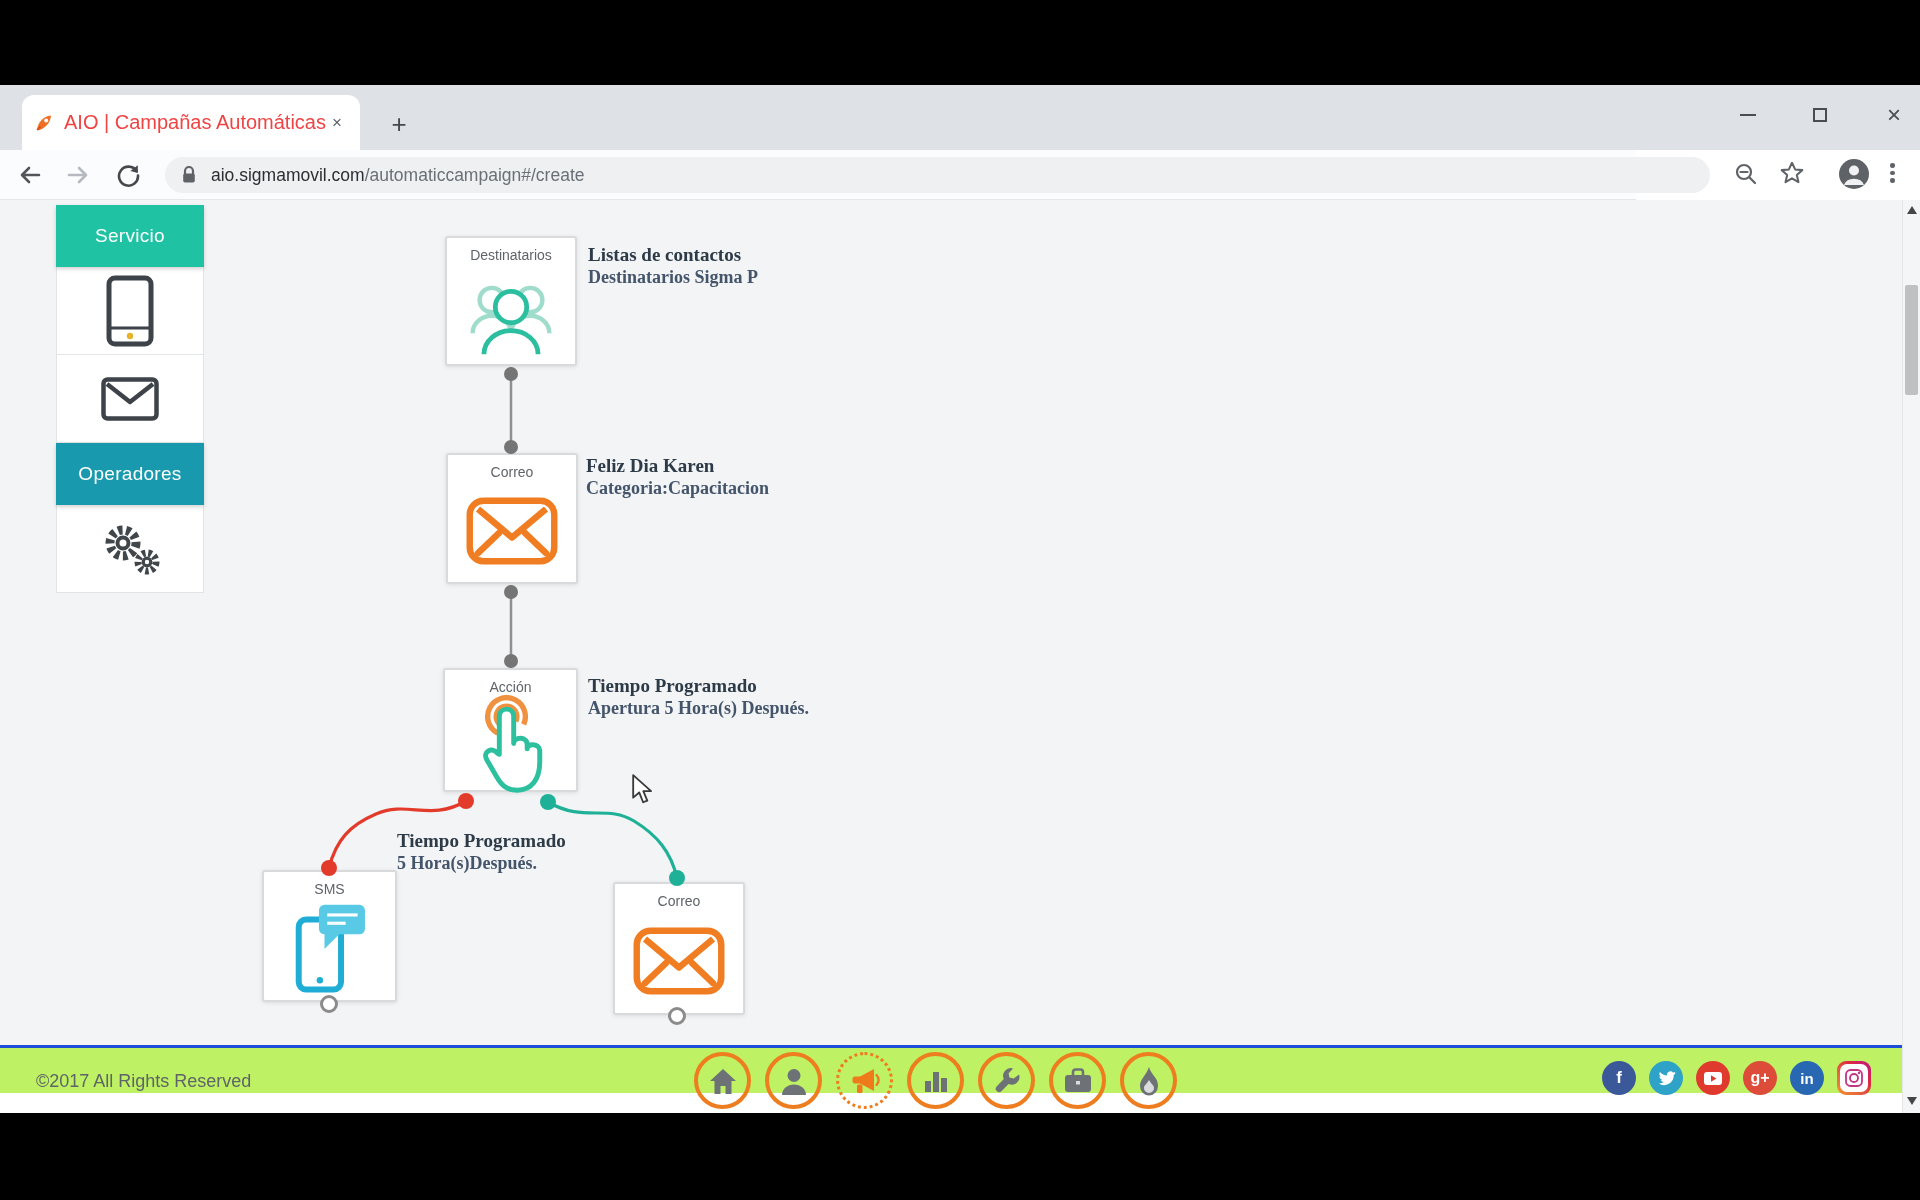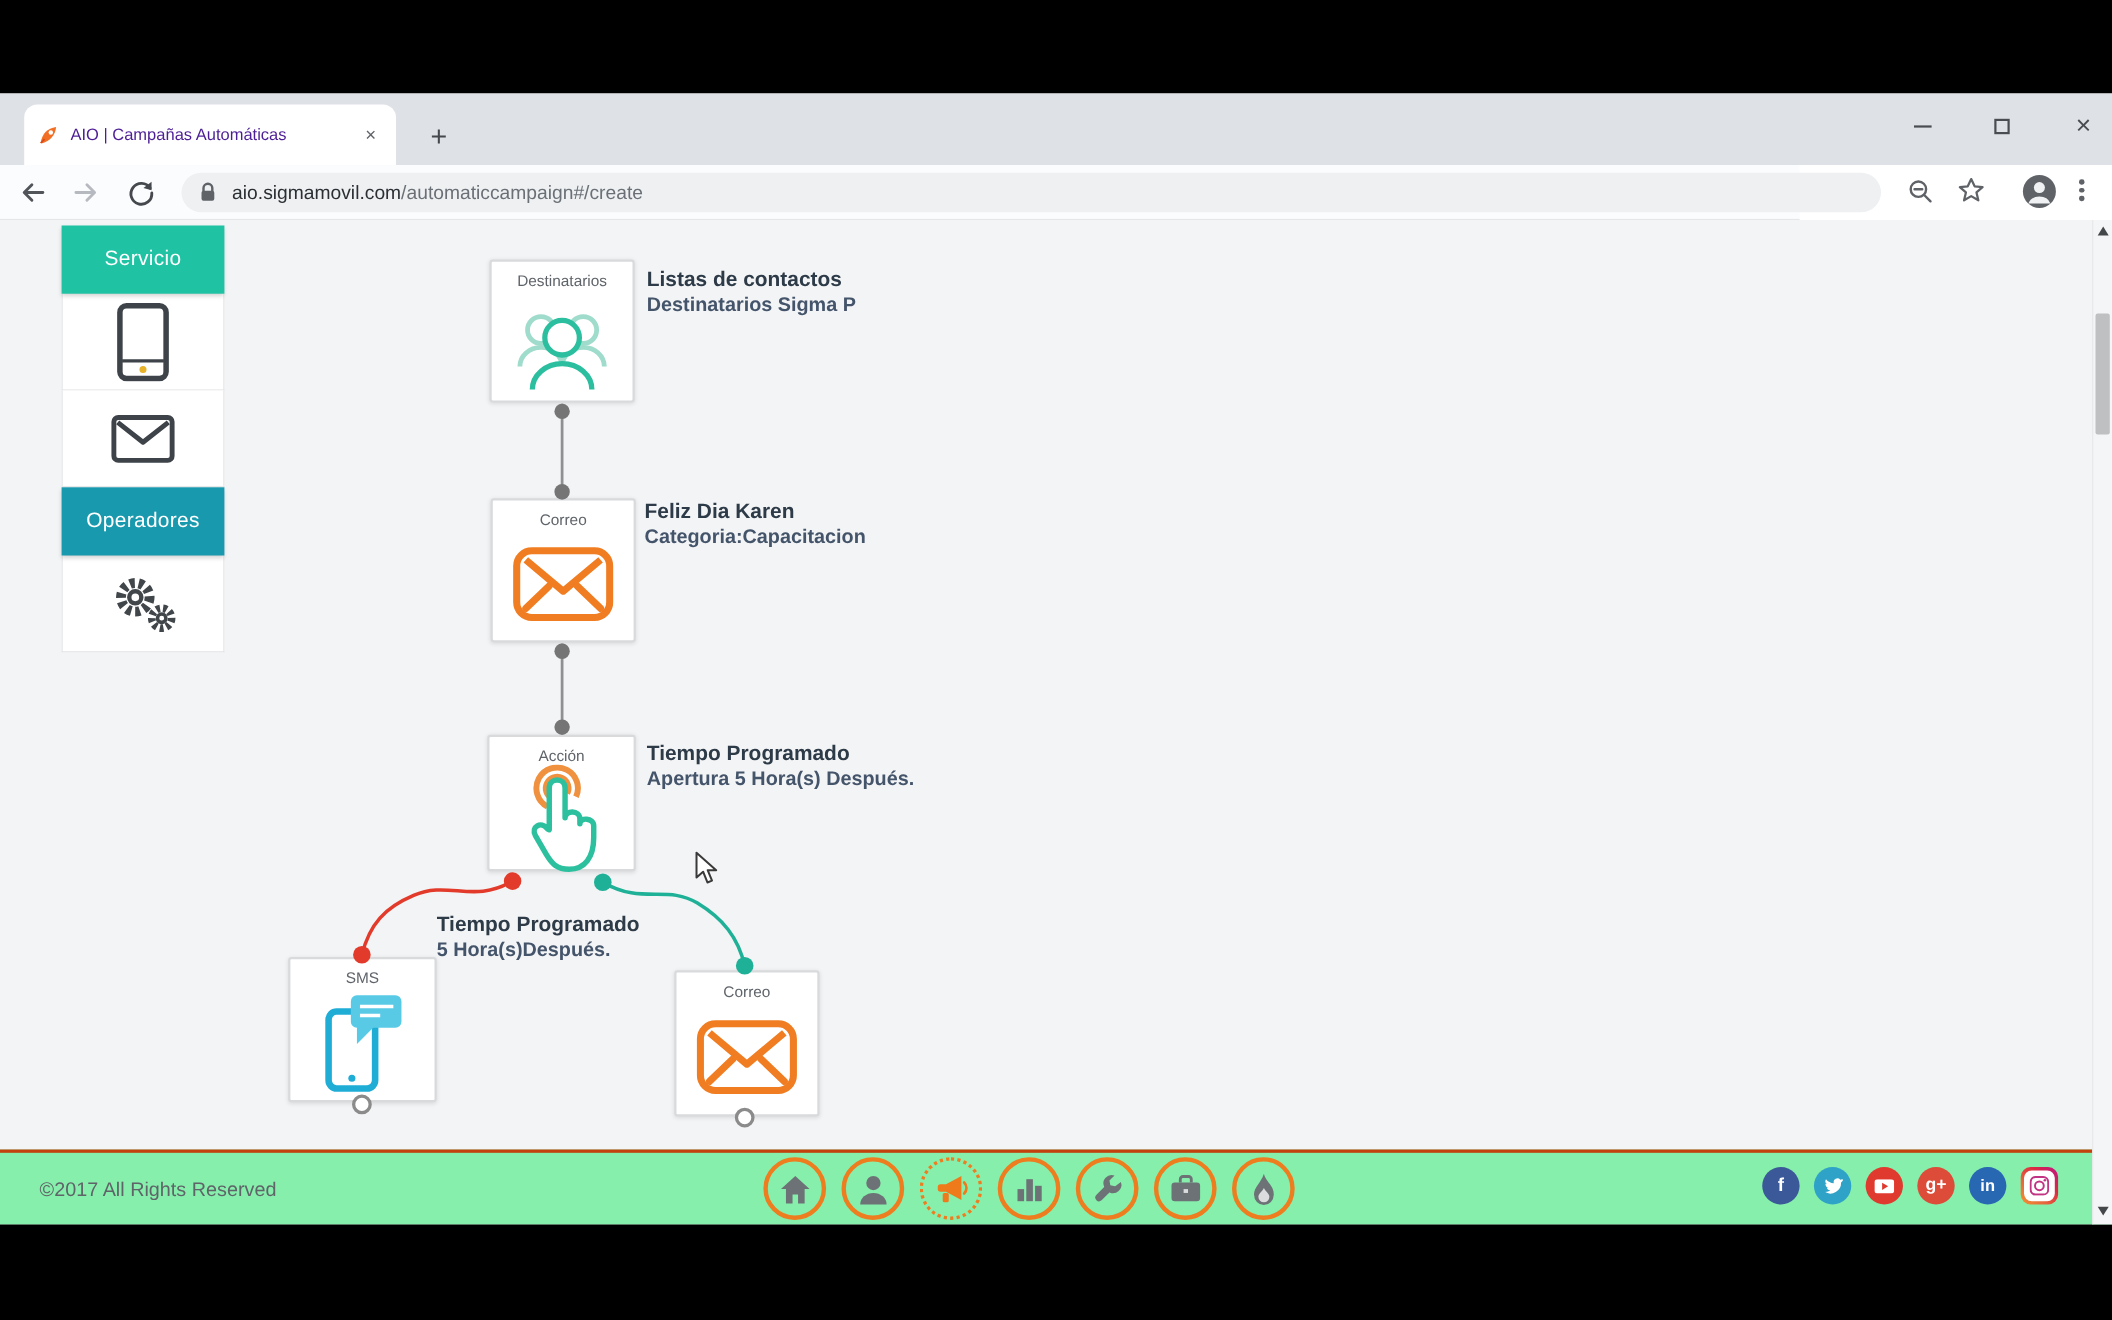--- a/index.html
+++ b/index.html
@@ -5,21 +5,21 @@
   * { margin:0; padding:0; box-sizing:border-box; }
   html,body { width:1920px; height:1200px; background:#000; overflow:hidden;
               font-family:"Liberation Sans", sans-serif; }
 
   .window { position:absolute; left:0; top:85px; width:1920px; height:1028px; background:#fff; }
 
   
   .tabstrip { position:absolute; left:0; top:0; width:1920px; height:65px; background:#dee1e6; }
   .tab { position:absolute; left:22px; top:10px; width:338px; height:55px; background:#fff;
          border-radius:12px 12px 0 0; display:flex; align-items:center; padding:0 12px; }
-  .tab-title { flex:1; font-size:15px; color:#4c1d95; white-space:nowrap; overflow:hidden; margin-left:10px; }
+  .tab-title { flex:1; font-size:20px; color:#ef4444; white-space:nowrap; overflow:hidden; margin-left:10px; }
   .tab-close { font-size:17px; color:#5f6368; padding:0 6px; cursor:default; }
   .newtab { position:absolute; left:382px; top:22px; width:34px; height:34px; font-size:26px;
             color:#45484d; display:flex; align-items:center; justify-content:center; }
   .winctl { position:absolute; top:18px; width:24px; height:24px; display:flex; align-items:center; justify-content:center; }
   .wc-min { right:160px; } .wc-max { right:88px; } .wc-close { right:14px; }
   .wc-min i { display:block; width:16px; height:2.5px; background:#494c50; }
   .wc-max i { display:block; width:14px; height:14px; border:2.5px solid #494c50; }
   .wc-close span { font-size:24px; color:#494c50; line-height:1; }
 
   
@@ -51,30 +51,30 @@
   .node { position:absolute; background:#fff; border:2px solid #d8dadc; border-radius:3px;
           box-shadow:0 1px 4px rgba(0,0,0,.10); display:flex; flex-direction:column; align-items:center; z-index:2; }
   .node-label { font-size:14px; color:#5f646a; margin-top:9px; }
   .node-ico { flex:1; display:flex; align-items:center; justify-content:center; width:100%; }
   .n1{ left:445px; top:36px;  width:132px; height:130px; }
   .n2{ left:446px; top:253px; width:132px; height:131px; }
   .n3{ left:443px; top:468px; width:135px; height:124px;text-align:center; }
   .n4{ left:262px; top:670px; width:135px; height:132px; }
   .n5{ left:613px; top:682px; width:132px; height:133px; }
 
-  .anno { position:absolute; line-height:22px; z-index:2; }
+  .anno { position:absolute; line-height:22px; z-index:2;font-family:Liberation Serif, serif; }
   .anno .t { font-size:19px; font-weight:700; color:#2d3a47; }
   .anno .s { font-size:18px; font-weight:700; color:#44546a; }
   .a1{ left:588px; top:44px; } .a2{ left:586px; top:255px; } .a3{ left:588px; top:475px; } .a4{ left:397px; top:630px; }
 
   .cursor { position:absolute; left:630px; top:574px; z-index:9; }
 
   
-  .footer { position:absolute; left:0; top:960px; width:1920px; height:68px; background:#86efac;
-            border-top:3px solid #c2410c; }
+  .footer { position:absolute; left:0; top:960px; width:1920px; height:48px; background:#bef264;
+            border-top:3px solid #1d4ed8; }
   .copyright { position:absolute; left:36px; top:23px; font-size:18px; color:#5f6468; }
   .fnav { position:absolute; left:694px; top:4px; display:flex; gap:14px; }
   .fnav-btn { width:57px; height:57px; border:4px solid #ee7d1f; border-radius:50%;
               display:flex; align-items:center; justify-content:center; background:transparent; }
   .fnav-btn.dashed { border:3px dotted #ee7d1f; }
   .social { position:absolute; left:1602px; top:13px; display:flex; gap:13px; align-items:center; }
   .soc { width:34px; height:34px; border-radius:50%; display:flex; align-items:center; justify-content:center;
          color:#fff; font-weight:700; font-size:17px; }
   .soc-fb{ background:#3b5998; } .soc-tw{ background:#2fa3c7; } .soc-yt{ background:#e03a2f; }
   .soc-gp{ background:#dd4b39; font-size:16px; } .soc-in{ background:#2867b2; font-size:15px; }

